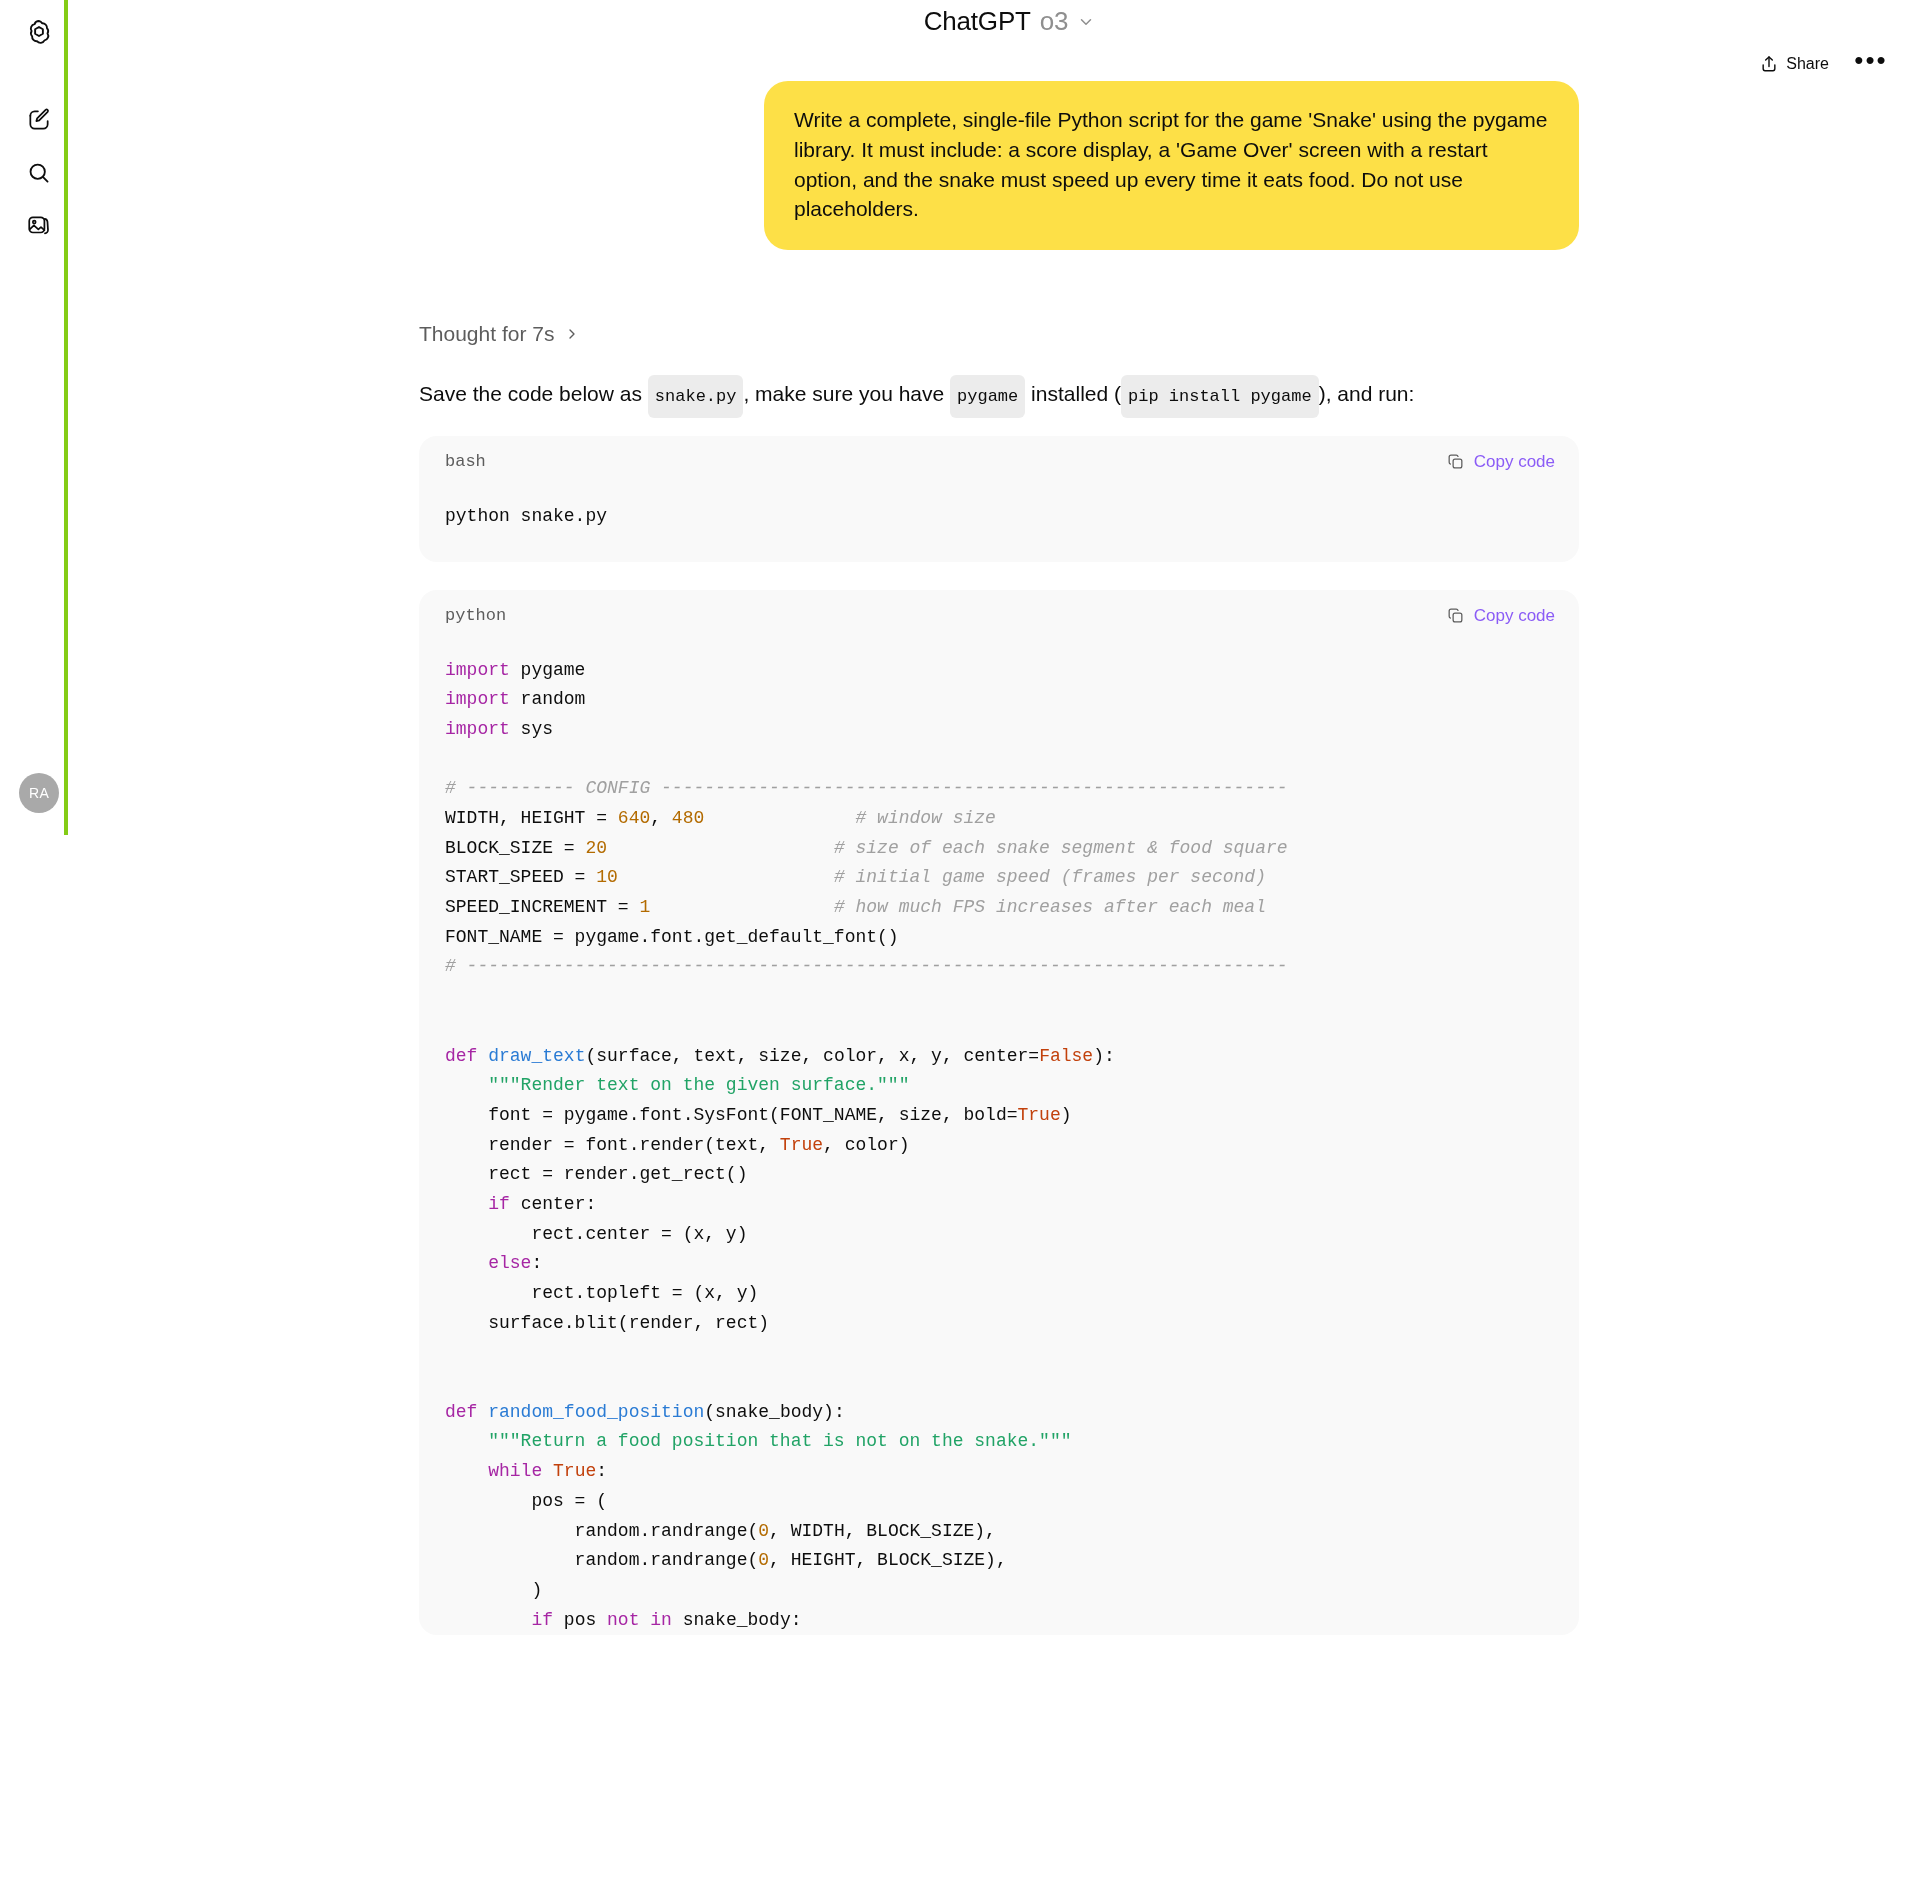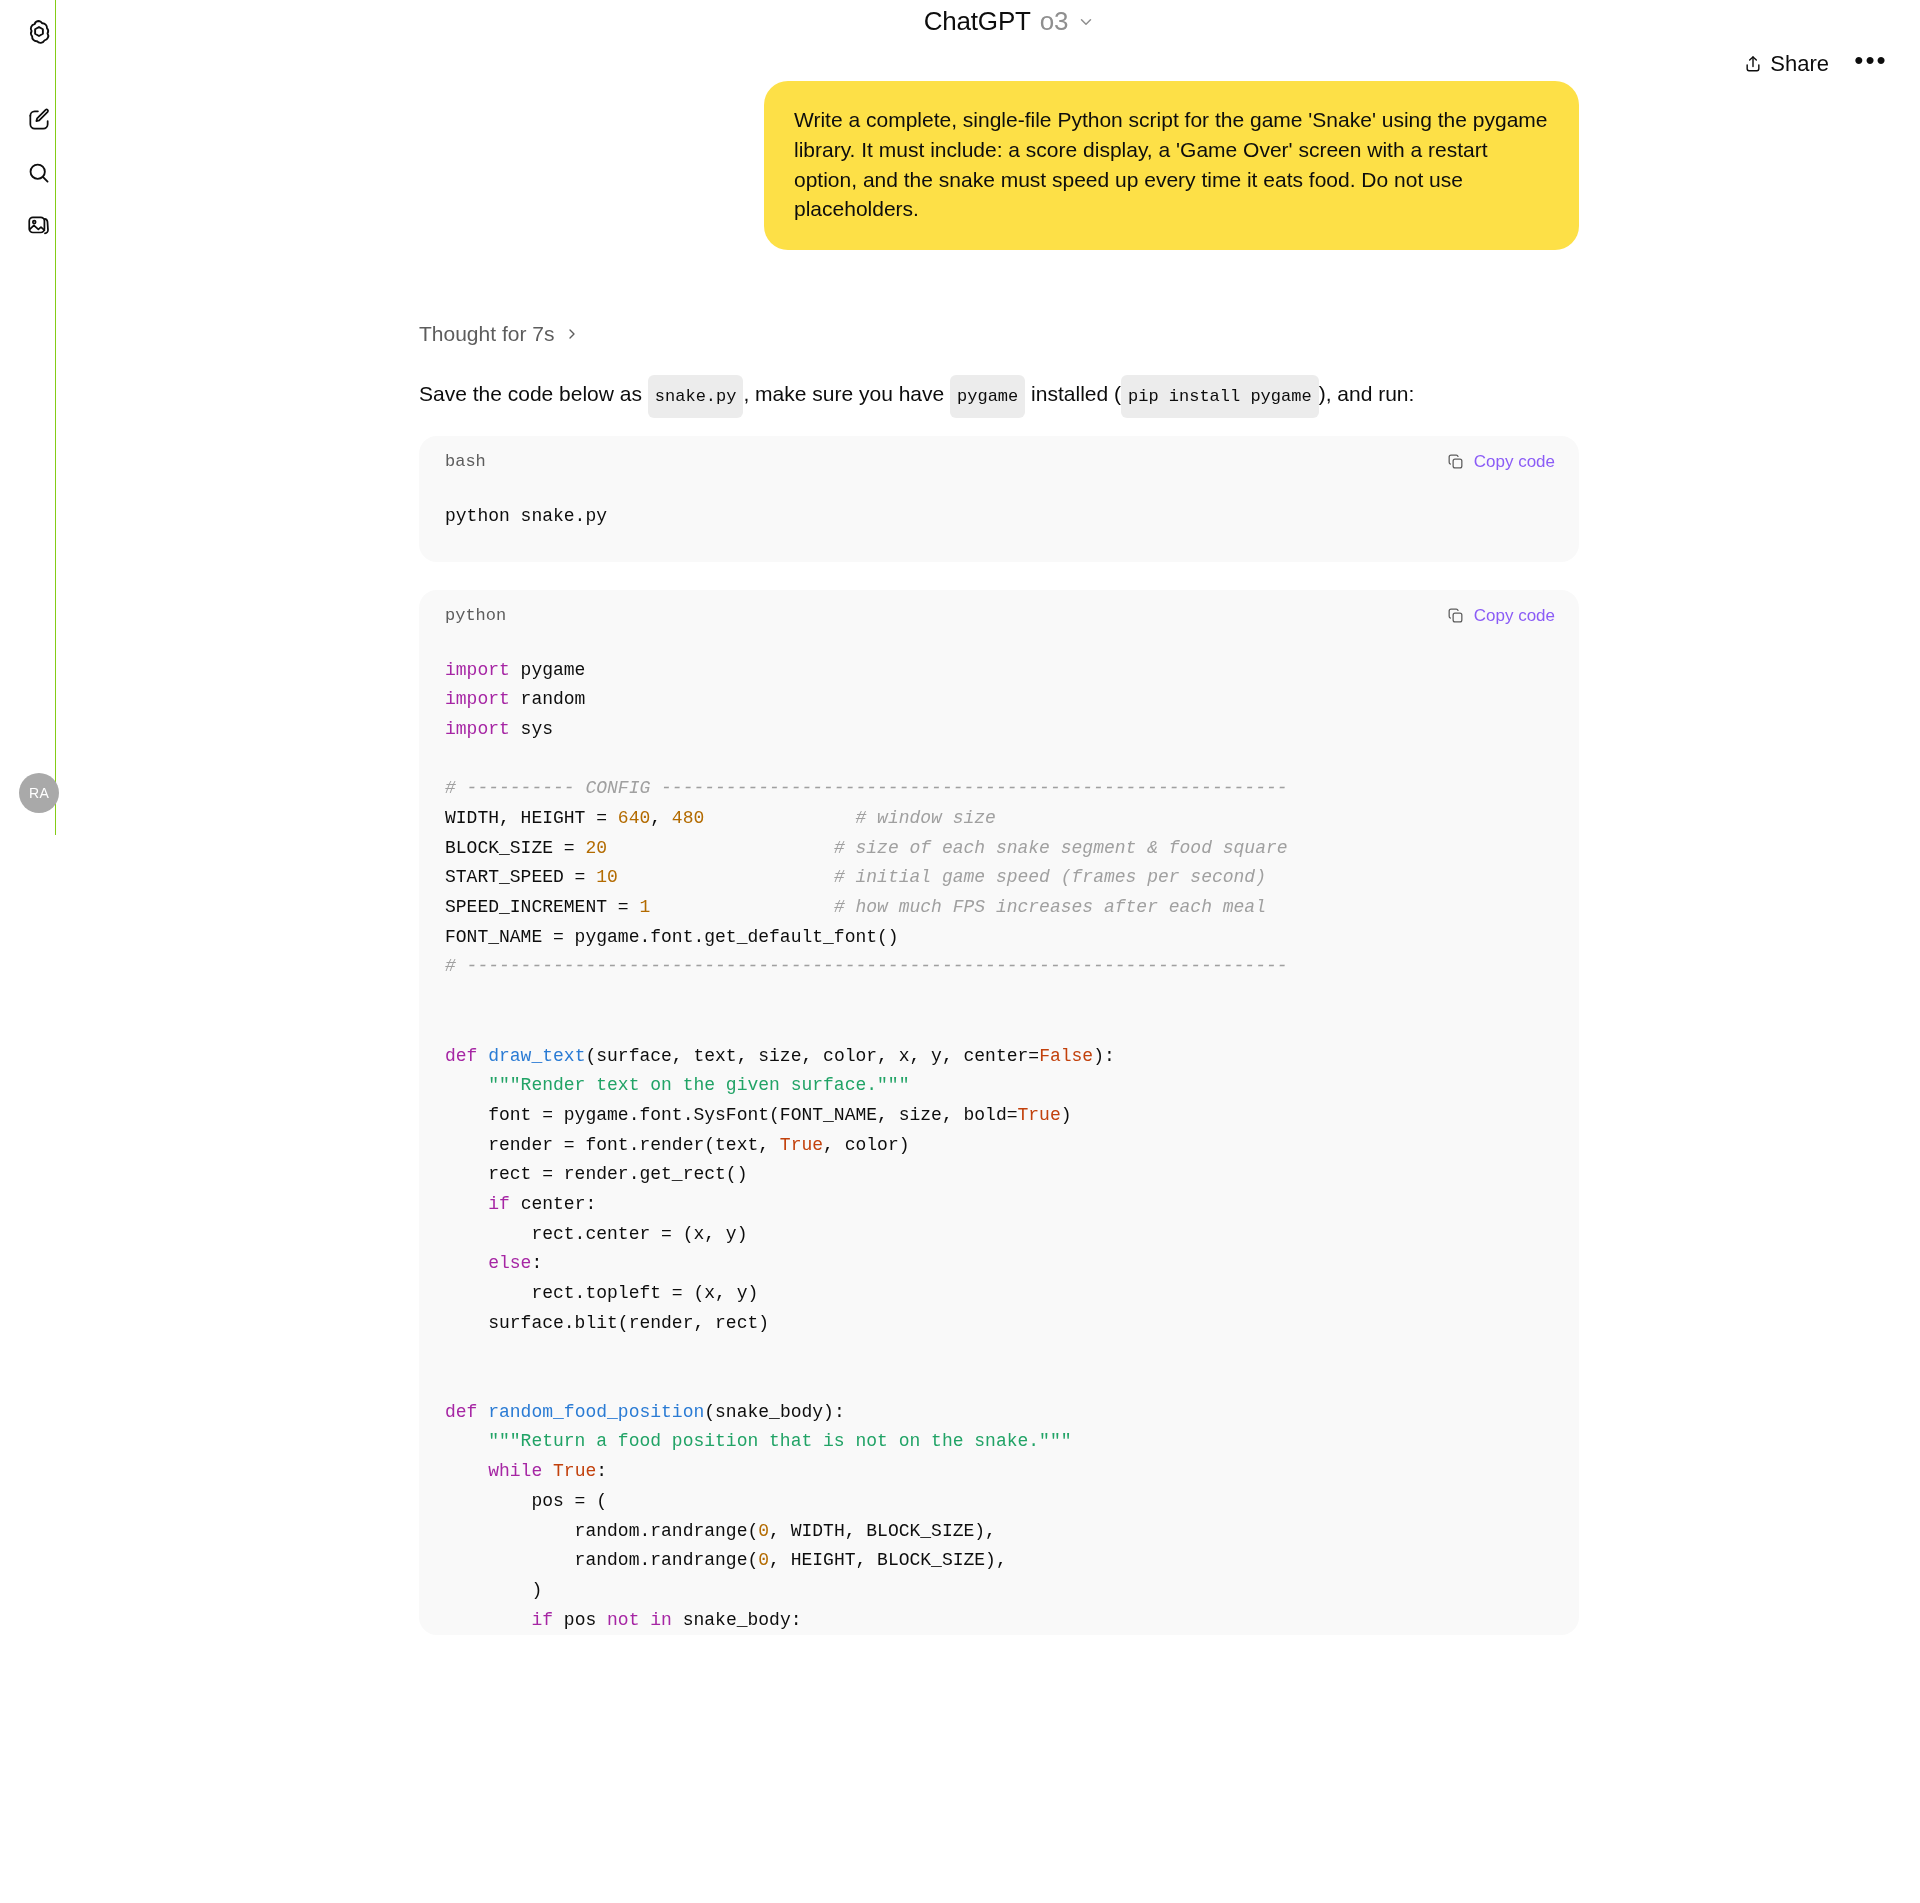--- a/index.html
+++ b/index.html
@@ -9,23 +9,23 @@
     background: #ffffff;
     font-family: "Liberation Sans", sans-serif;
     color: #0d0d0d;
     overflow: hidden;
   }
 
   
   #sidebar {
     position: absolute;
     left: 0; top: 0;
-    width: 56px;
+    width: 68px;
     height: 835px;
-    border-right: 1px solid #84cc16;
+    border-right: 4px solid #84cc16;
     background: #ffffff;
     z-index: 5;
   }
   .rail-btn {
     position: absolute;
     left: 14px;
     width: 50px; height: 50px;
     display: flex; align-items: center; justify-content: center;
     border-radius: 10px;
     cursor: pointer;
@@ -84,21 +84,21 @@
     display: flex;
     align-items: center;
     gap: 8px;
     margin-right: 28px;
   }
   #share-button {
     display: flex; align-items: center; gap: 7px;
     padding: 8px 13px;
     border-radius: 20px;
     cursor: pointer;
-    font-size: 22px;
+    font-size: 16px;
     color: #0d0d0d;
   }
   #more-button {
     width: 42px; height: 42px;
     display: flex; align-items: center; justify-content: center;
     border-radius: 50%;
     cursor: pointer;
     font-size: 26px;
     line-height: 0;
     color: #0d0d0d;

